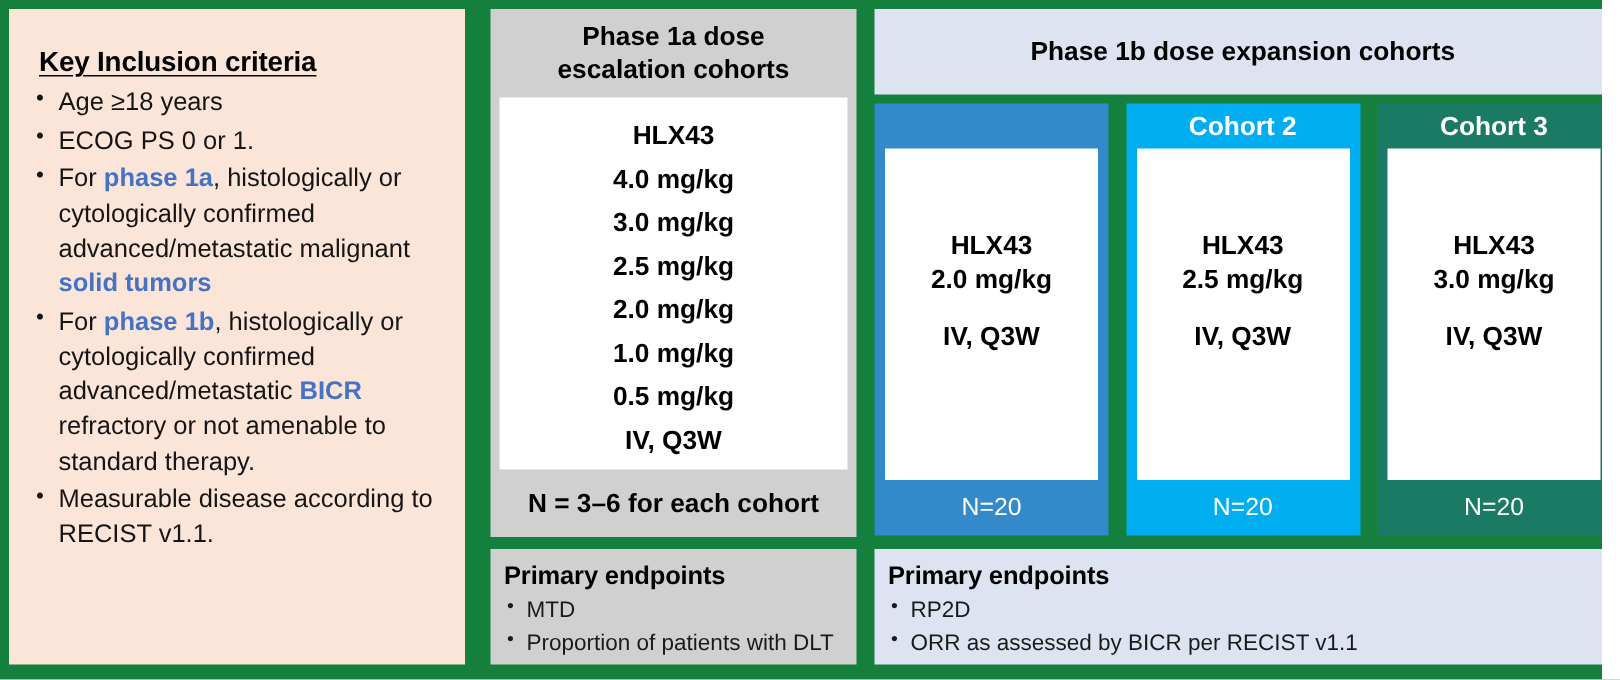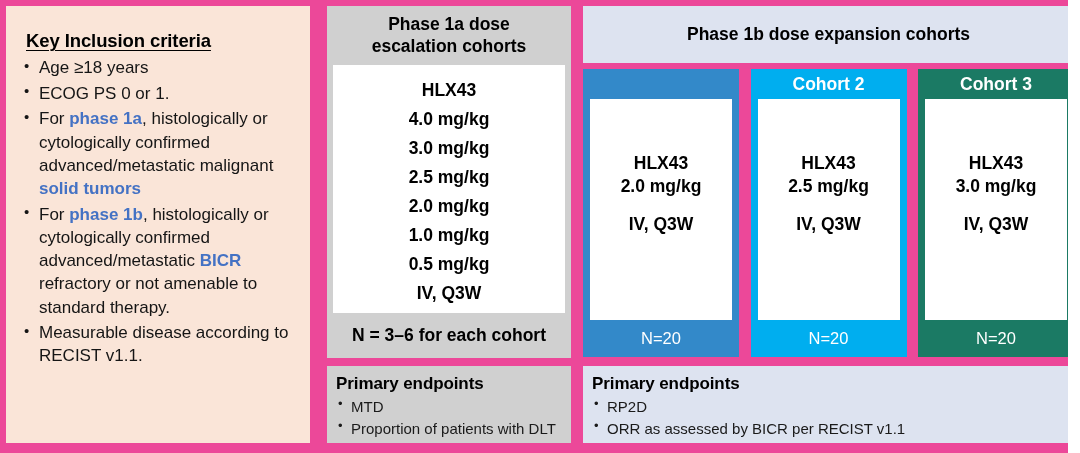--- a/index.html
+++ b/index.html
@@ -8,21 +8,21 @@
     background: #ffffff;
   }
   body {
     font-family: "Liberation Sans", sans-serif;
     -webkit-font-smoothing: antialiased;
   }
   #canvas {
     position: relative;
     width: 1068px;
     height: 453px;
-    background: #ec4899;
+    background: #15803d;
     overflow: hidden;
   }
 
   
   .panel-inclusion {
     position: absolute;
     left: 6px;
     top: 6px;
     width: 304px;
     height: 437px;

